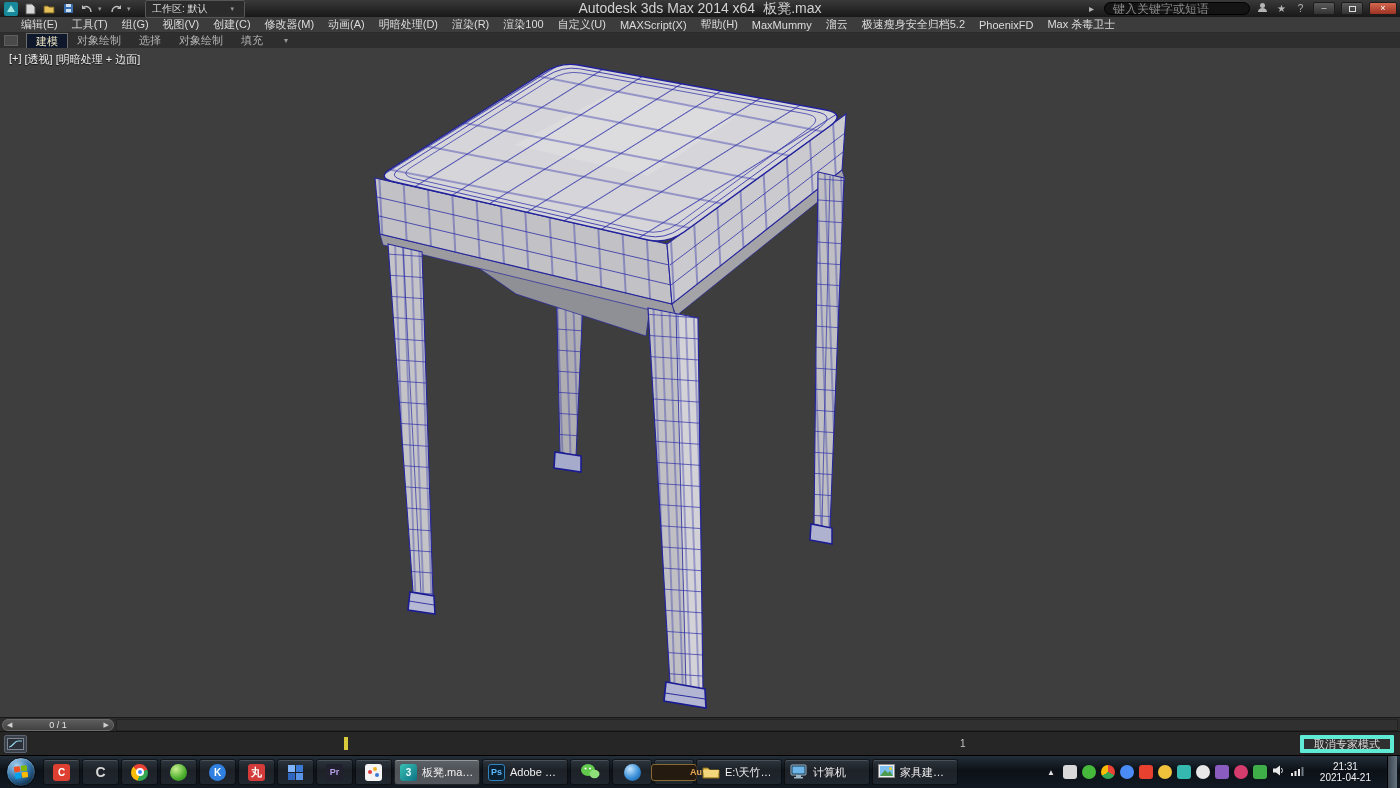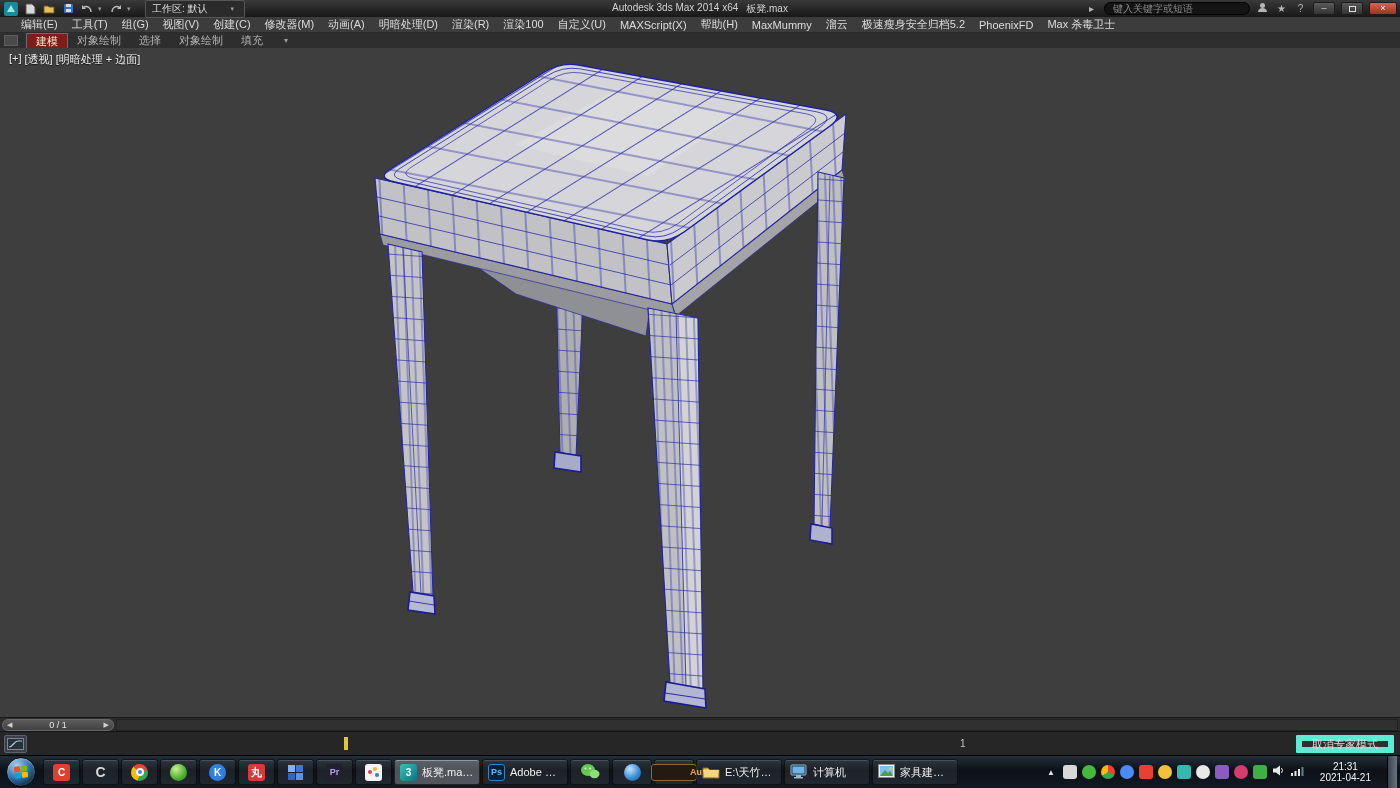--- a/index.html
+++ b/index.html
@@ -9,44 +9,44 @@
   
   .titlebar { position:absolute; top:0; left:0; width:1400px; height:17px;
     background:linear-gradient(#393939,#181818); display:flex; align-items:center;
     color:#c8c8c8; font-size:10px; padding:0 3px; z-index:50; }
   .tb-left { display:flex; align-items:center; gap:3px; }
   .qa-btn { width:16px; height:14px; display:flex; align-items:center; justify-content:center; }
   .qa-caret { font-size:7px; color:#9a9a9a; width:7px; }
   .ws-box { margin-left:8px; display:flex; align-items:center; gap:23px; border:1px solid #565656;
     background:#2b2b2b; height:13px; padding:8px 6px; color:#ddd; border-radius:2px; }
   .tb-center { position:absolute; left:50%; transform:translateX(-50%); display:flex; gap:8px;
-    font-size:10px; color:#d2d2d2; white-space:nowrap; }
+    font-size:14px; color:#d2d2d2; white-space:nowrap; }
   .tb-right { margin-left:auto; display:flex; align-items:center; gap:6px; }
   .search { width:146px; height:13px; background:#141414; border:1px solid #000; border-radius:7px;
-    color:#bbb; font-size:10px; padding:0 8px; outline:none; }
+    color:#bbb; font-size:12px; padding:0 8px; outline:none;text-decoration:underline; }
   .search::placeholder { color:#8a8a8a; }
   .tb-ico { min-width:13px; text-align:center; color:#b5b5b5; font-size:10px; line-height:13px; }
   .win-btn { width:22px; height:13px; display:flex; align-items:center; justify-content:center;
     background:linear-gradient(#5a5a5a,#333); border:1px solid #1d1d1d; border-radius:2px;
     color:#ddd; font-size:9px; line-height:1; }
   .win-btn.close { background:linear-gradient(#d4674f,#9c3222); width:28px; color:#fff; }
   .win-max-glyph { width:7px; height:6px; border:1px solid #ddd; display:inline-block; }
 
   
   .menubar { position:absolute; top:17px; left:0; width:1400px; height:16px; background:#3c3c3c;
     border-bottom:1px solid #2b2b2b; display:flex; align-items:center; font-size:11px;
     color:#dcdcdc; padding-left:14px; z-index:40; white-space:nowrap; }
   .mi { padding:0 7px; cursor:default; }
 
   
   .ribbon { position:absolute; top:33px; left:0; width:1400px; height:15px; background:#2e2e2e;
     display:flex; align-items:center; font-size:11px; color:#b4b4b4; z-index:40; }
   .rb-handle { width:14px; height:11px; margin:0 8px 0 4px; background:#4a4a4a; border:1px solid #5e5e5e; }
   .rtab { padding:0 9px; height:15px; line-height:15px; }
-  .rtab.active { background:#7f1d1d; border:1px solid #6c6c6c; border-bottom:none; color:#f0e8c4;text-align:center; }
+  .rtab.active { background:#0f172a; border:1px solid #6c6c6c; border-bottom:none; color:#f0e8c4;text-align:center; }
   .rb-caret { margin-left:12px; color:#999; font-size:8px; }
 
   
   .viewport { position:absolute; top:48px; left:0; width:1400px; height:669px; background:#3e3e3e; }
   .scene { position:absolute; top:0; left:0; }
   .vp-label { position:absolute; top:4px; left:8px; font-size:11px; color:#f2f2f2; display:flex;
     gap:1px; text-shadow:0 1px 1px rgba(0,0,0,.8); }
   .vp-seg { padding:0 1px; cursor:default; }
 
   
@@ -59,21 +59,21 @@
   .ts-track { flex:1; height:12px; margin:0 2px; background:#303030; border:1px solid #232323; }
 
   
   .trackbar { position:absolute; top:731px; left:0; width:1400px; height:24px; background:#262626;
     border-top:1px solid #141414; }
   .curve-btn { position:absolute; left:4px; top:3px; width:23px; height:18px; background:#39404a;
     border:1px solid #5a626e; border-radius:2px; display:flex; align-items:center; justify-content:center; }
   .key-marker { position:absolute; left:344px; top:5px; width:4px; height:13px; background:#d8c83c; }
   .ruler-num { position:absolute; left:960px; top:6px; font-size:10px; color:#c6c6c6; }
   .expert-btn { position:absolute; right:6px; top:3px; height:18px; padding:0 10px; font-size:11px;
-    color:#dcdcdc; background:#2f2f2f; border:6px solid #5eead4; display:flex; align-items:center;
+    color:#dcdcdc; background:#2f2f2f; border:4px solid #5eead4; display:flex; align-items:center;
     border-radius:1px; }
 
   
   .taskbar { position:absolute; top:755px; left:0; width:1400px; height:33px;
     background:linear-gradient(#232e39,#0c1117 45%,#121922); border-top:1px solid #000;
     display:flex; align-items:center; padding-left:2px; z-index:60; }
   .start-orb { width:30px; height:30px; margin:0 6px 0 4px; border-radius:50%;
     background:radial-gradient(circle at 35% 28%, #a8d4f2, #2c6ea6 48%, #0c2336 82%);
     border:1px solid #05090d; box-shadow:inset 0 1px 3px rgba(255,255,255,.45);
     display:flex; align-items:center; justify-content:center; flex:none; }

